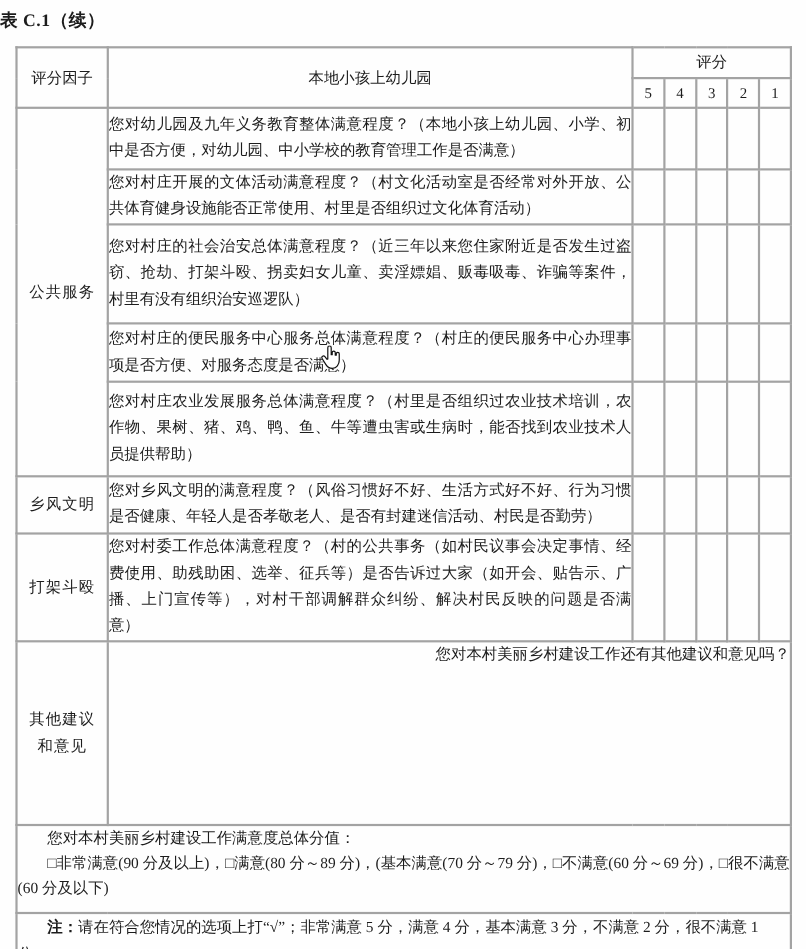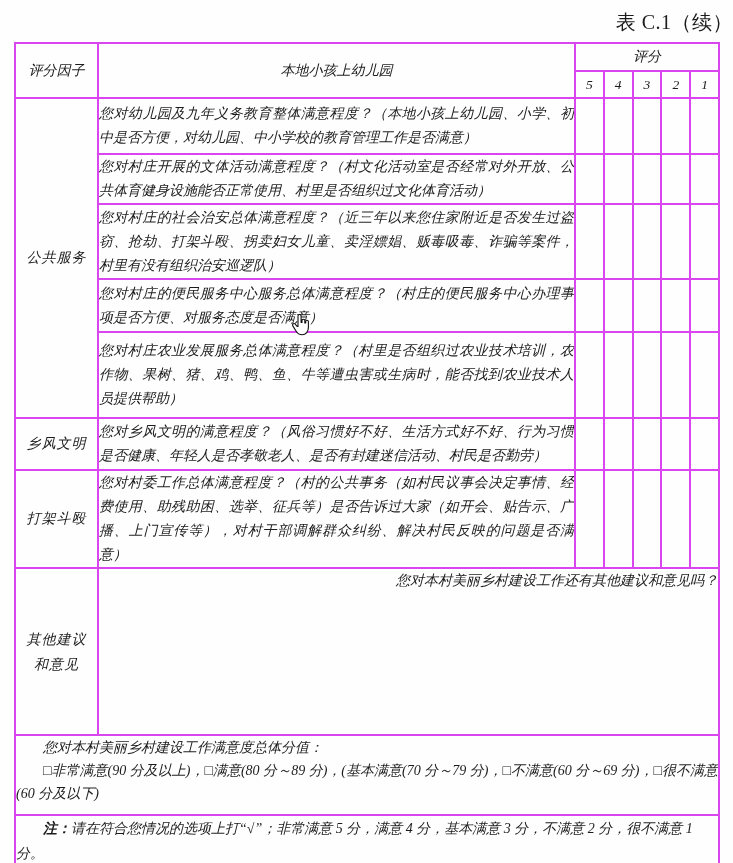--- a/index.html
+++ b/index.html
@@ -9,35 +9,34 @@
     background: #ffffff;
     font-family: "Liberation Serif", "DejaVu Serif", serif;
     color: #1c1c1c;
     position: relative;
     overflow: hidden;
   }
   .page { position: absolute; inset: 0; background: #fefefe; }
 
   .doc-title {
     position: absolute; top: 9px; left: 0; width: 100%;
-    text-align: right; font-weight: normal; font-size: 20px;
+    text-align: left; font-weight: bold; font-size: 16px;
     letter-spacing: 0.5px;
   }
 
   table.survey {
     position: absolute; left: 14px; top: 42px;
     width: 704px;
     border-collapse: collapse; table-layout: fixed;
     font-size: 14px;
   }
   table.survey td {
-    border: 2px solid #d946ef;
+    border: 2px solid #a3a3a3;
     padding: 0;
     overflow: hidden;
-    font-style: italic;
   }
   td.center { text-align: center; vertical-align: middle; }
   td.factor  { text-align: center; vertical-align: middle; letter-spacing: 1px; border-radius: 15px; }
   td.level   { text-align: center; vertical-align: middle; font-size: 13.5px; }
   td.q {
     padding: 4px 9px 4px 13px;
     line-height: 24px;
     text-align: justify;
     vertical-align: middle;
   }
@@ -110,21 +109,21 @@
       <td class="score-cell"></td>
     </tr>
     <tr style="height:36px">
       <td class="q">您对村庄开展的文体活动满意程度？（村文化活动室是否经常对外开放、公共体育健身设施能否正常使用、村里是否组织过文化体育活动）</td>
       <td class="score-cell"></td>
       <td class="score-cell"></td>
       <td class="score-cell"></td>
       <td class="score-cell"></td>
       <td class="score-cell"></td>
     </tr>
-    <tr style="height:75px">
+    <tr style="height:90px">
       <td class="q">您对村庄的社会治安总体满意程度？（近三年以来您住家附近是否发生过盗窃、抢劫、打架斗殴、拐卖妇女儿童、卖淫嫖娼、贩毒吸毒、诈骗等案件，村里有没有组织治安巡逻队）</td>
       <td class="score-cell"></td>
       <td class="score-cell"></td>
       <td class="score-cell"></td>
       <td class="score-cell"></td>
       <td class="score-cell"></td>
     </tr>
     <tr style="height:53px">
       <td class="q">您对村庄的便民服务中心服务总体满意程度？（村庄的便民服务中心办理事项是否方便、对服务态度是否满意）</td>
       <td class="score-cell"></td>

